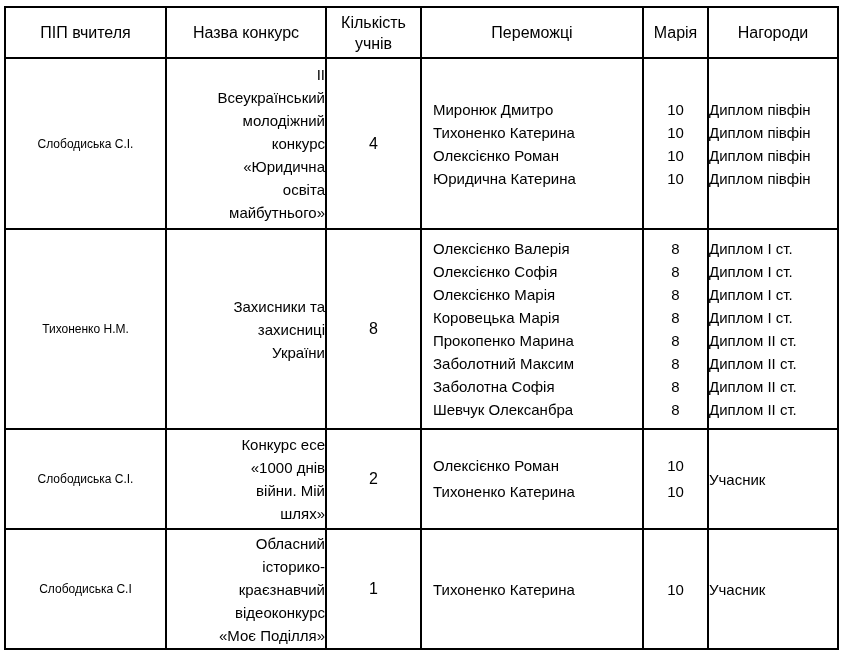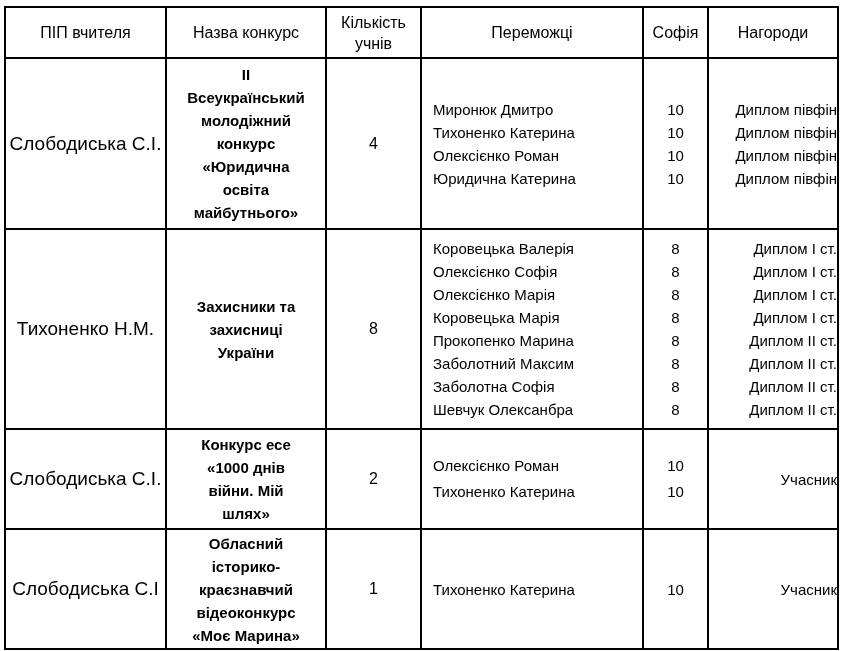--- a/index.html
+++ b/index.html
@@ -36,46 +36,45 @@
     white-space: pre-line;
   }
   tr.hdr   { height: 51px; }
   tr.row-0 { height: 171px; }
   tr.row-1 { height: 200px; }
   tr.row-2 { height: 100px; }
   tr.row-3 { height: 120px; }
 
   td.teacher {
     text-align: center;
-    font-size: 19px;
+    font-size: 12px;
     line-height: 20px;
   }
   td.contest {
-    text-align: center;
+    text-align: right;
     font-size: 15px;
     line-height: 23px;
     white-space: pre-line;
-    font-weight: bold;
   }
   td.count {
     text-align: center;
     font-size: 16px;
   }
   td.winners {
     text-align: left;
     padding-left: 11px;
     font-size: 15px;
     margin-top: 36px;
   }
   td.grades {
     text-align: center;
     font-size: 15px;
   }
   td.awards {
-    text-align: right;
+    text-align: left;
     font-size: 15px;
   }
   .line { line-height: 23px; }
   tr.row-2 .line { line-height: 26px; }
 </style>
 </head>
 <body>
 
 <div class="page">
   <table class="results">
@@ -87,21 +86,21 @@
       <col style="width:65px">
       <col style="width:130px">
     </colgroup>
     <thead>
       <tr class="hdr">
         <th>ПІП вчителя</th>
         <th>Назва конкурс</th>
         <th>Кількість
 учнів</th>
         <th>Переможці</th>
-        <th>Софія</th>
+        <th>Марія</th>
         <th>Нагороди</th>
       </tr>
     </thead>
     <tbody>
       <tr class="row-0">
         <td class="teacher">Слободиська С.І.</td>
         <td class="contest">ІІ
 Всеукраїнський
 молодіжний
 конкурс
@@ -132,21 +131,21 @@
           </td>
       </tr>
       <tr class="row-1">
         <td class="teacher">Тихоненко Н.М.</td>
         <td class="contest">Захисники та
 захисниці
 України</td>
         <td class="count">8</td>
         <td class="winners">
 
-        <div class="line">Коровецька Валерія</div>
+        <div class="line">Олексієнко Валерія</div>
             <div class="line">Олексієнко Софія</div>
             <div class="line">Олексієнко Марія</div>
             <div class="line">Коровецька Марія</div>
             <div class="line">Прокопенко Марина</div>
             <div class="line">Заболотний Максим</div>
             <div class="line">Заболотна Софія</div>
             <div class="line">Шевчук Олексанбра</div>
           </td>
         <td class="grades">
 
@@ -191,21 +190,21 @@
         <td class="awards">
           <div>Учасник</div>
         </td>
       </tr>
       <tr class="row-3">
         <td class="teacher">Слободиська С.І</td>
         <td class="contest">Обласний
 історико-
 краєзнавчий
 відеоконкурс
-«Моє Марина»</td>
+«Моє Поділля»</td>
         <td class="count">1</td>
         <td class="winners">
 
         <div class="line">Тихоненко Катерина</div>
           </td>
         <td class="grades">
 
         <div class="line">10</div>
           </td>
         <td class="awards">

